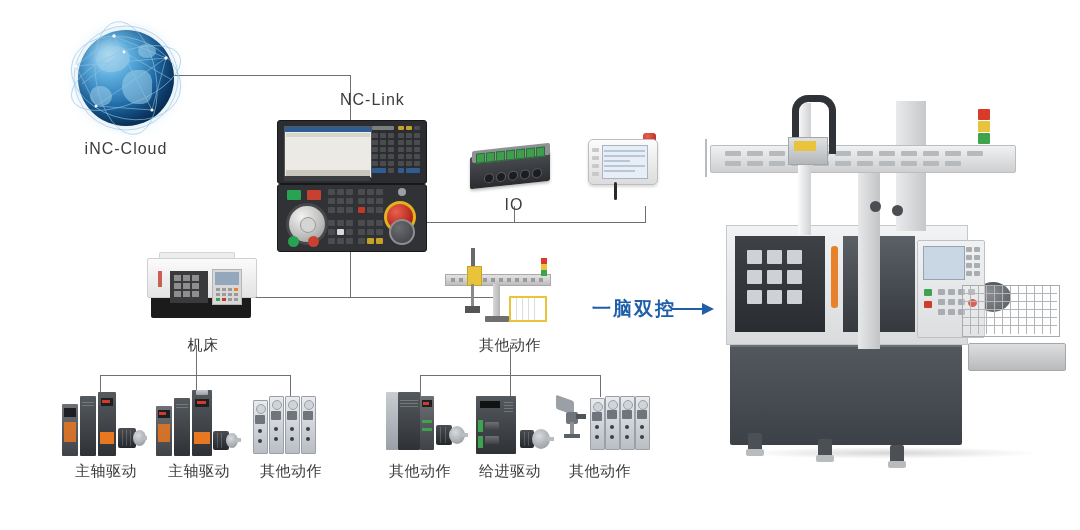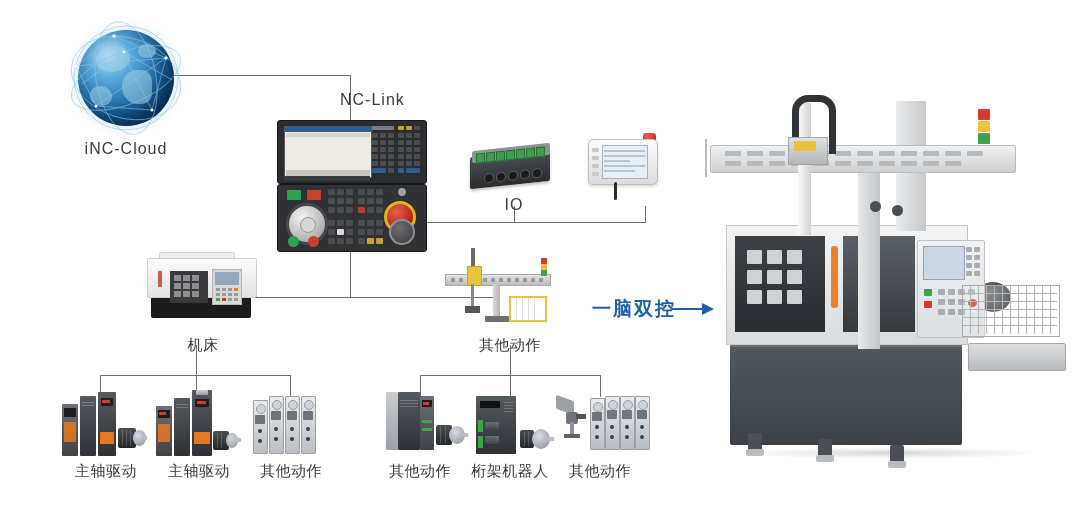--- a/index.html
+++ b/index.html
@@ -588,21 +588,21 @@
       <div class="cb" style="left:45px;top:0px;height:52px;">
         <div class="cb-top"></div>
           <div class="cb-mid" style="top:13px;"></div>
         <div class="cb-dot" style="left:4px;top:28px;"></div>
           <div class="cb-dot" style="left:4px;top:38px;"></div>
       </div>
     </div>
   </div>
 
   <div class="label" style="left:376px;top:462px;width:88px;">其他动作</div>
-  <div class="label" style="left:466px;top:462px;width:88px;">桁架机器人</div>
+  <div class="label" style="left:466px;top:462px;width:88px;">给进驱动</div>
   <div class="label" style="left:556px;top:462px;width:88px;">其他动作</div>
 
   <div class="callout">一脑双控</div>
   <div class="arrow">
     <div class="arrow-line"></div>
     <div class="arrow-head"></div>
   </div>
 
   <div class="big">
     <div class="b-shadow"></div>

